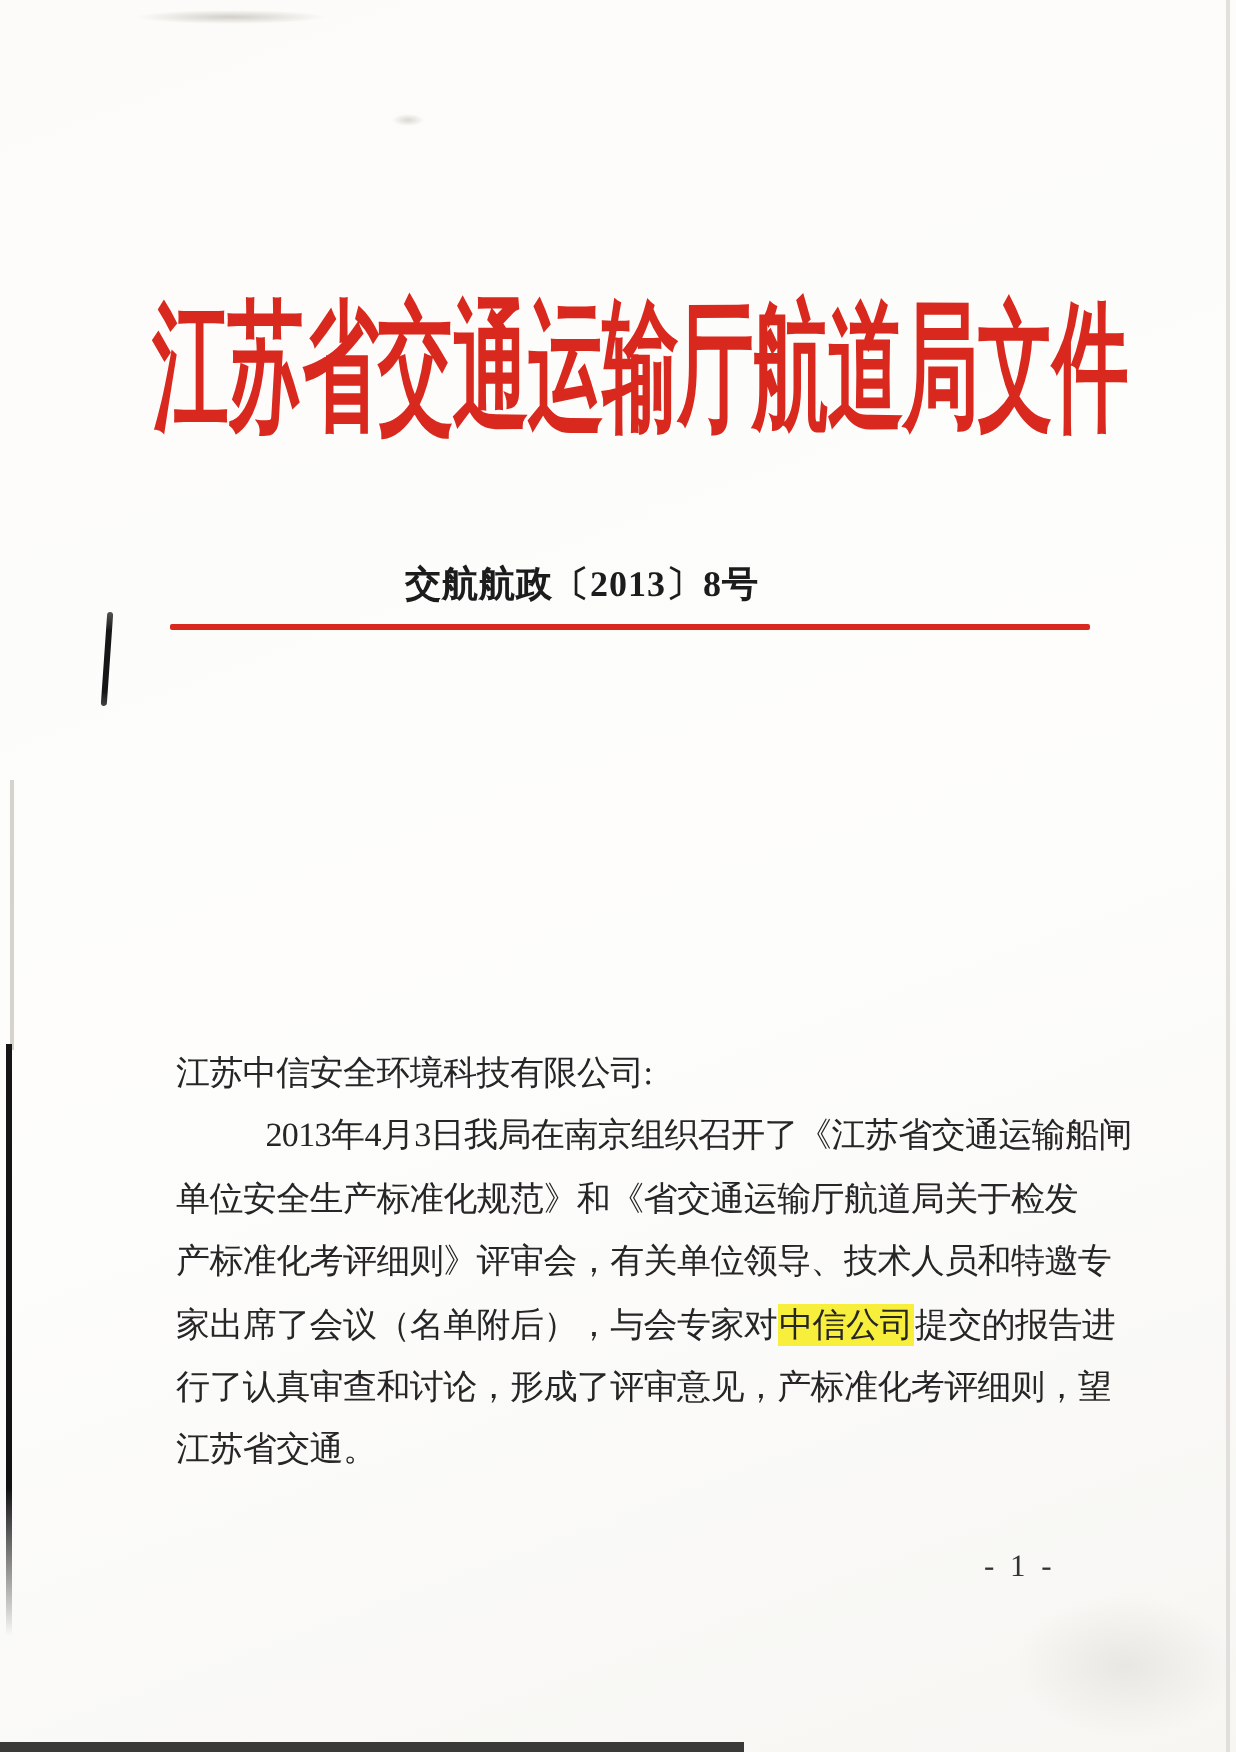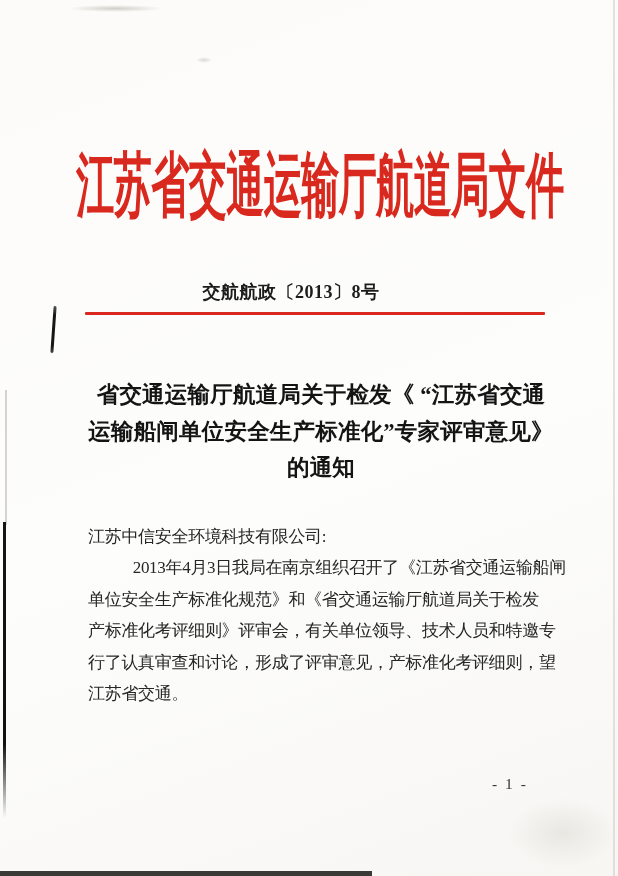--- a/index.html
+++ b/index.html
@@ -128,30 +128,26 @@
   <div class="bottom-band"></div>
   <div class="shade-bottom-right"></div>
   <div class="pen-mark"></div>
 
   <div class="masthead">江苏省交通运输厅航道局文件</div>
 
   <div class="doc-number">交航航政〔2013〕8号</div>
 
   <div class="red-rule"></div>
 
-  <div class="notice-title">
-    <div>省交通运输厅航道局关于检发《 “江苏省交通</div>
-    <div>运输船闸单位安全生产标准化”专家评审意见》</div>
-    <div>的通知</div>
-  </div>
 
   <div class="body-block">
     <div class="body-line">江苏中信安全环境科技有限公司:</div>
     <div class="body-line indent">2013年4月3日我局在南京组织召开了《江苏省交通运输船闸</div>
     <div class="body-line">单位安全生产标准化规范》和《省交通运输厅航道局关于检发</div>
     <div class="body-line">产标准化考评细则》评审会，有关单位领导、技术人员和特邀专</div>
+    <div class="body-line"><span>家出席了会议（名单附后），与会专家对</span><span class="hl">中信公司</span><span>提交的报告进</span></div>
     <div class="body-line">行了认真审查和讨论，形成了评审意见，产标准化考评细则，望</div>
     <div class="body-line">江苏省交通。</div>
   </div>
 
   <div class="page-number">- 1 -</div>
 
 </div>
 
 </body></html>

